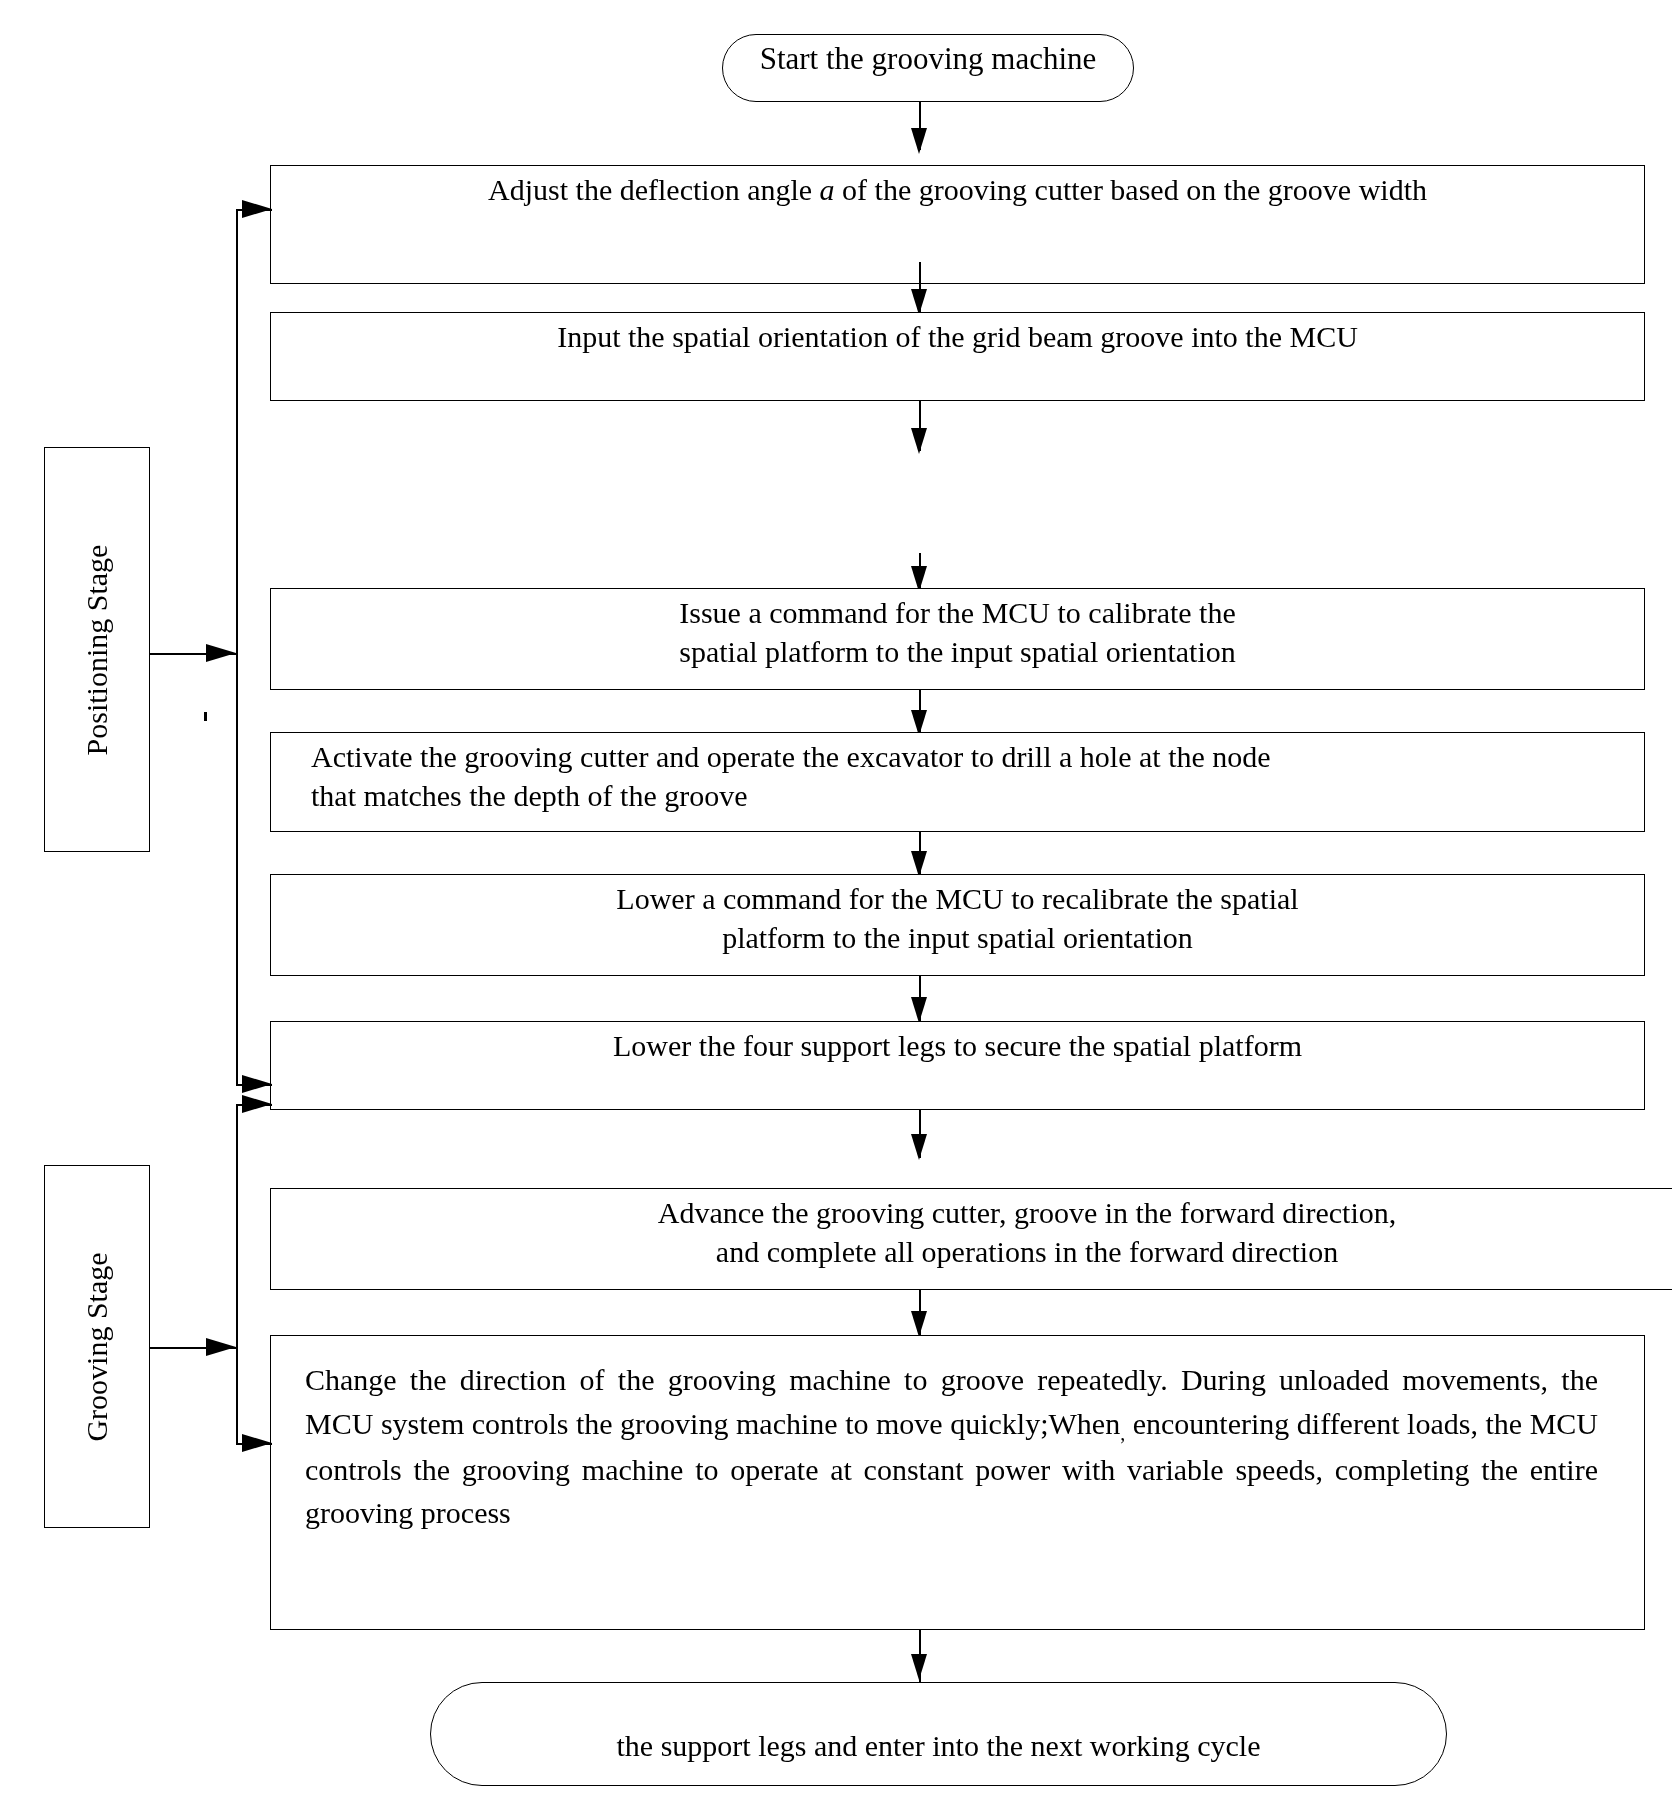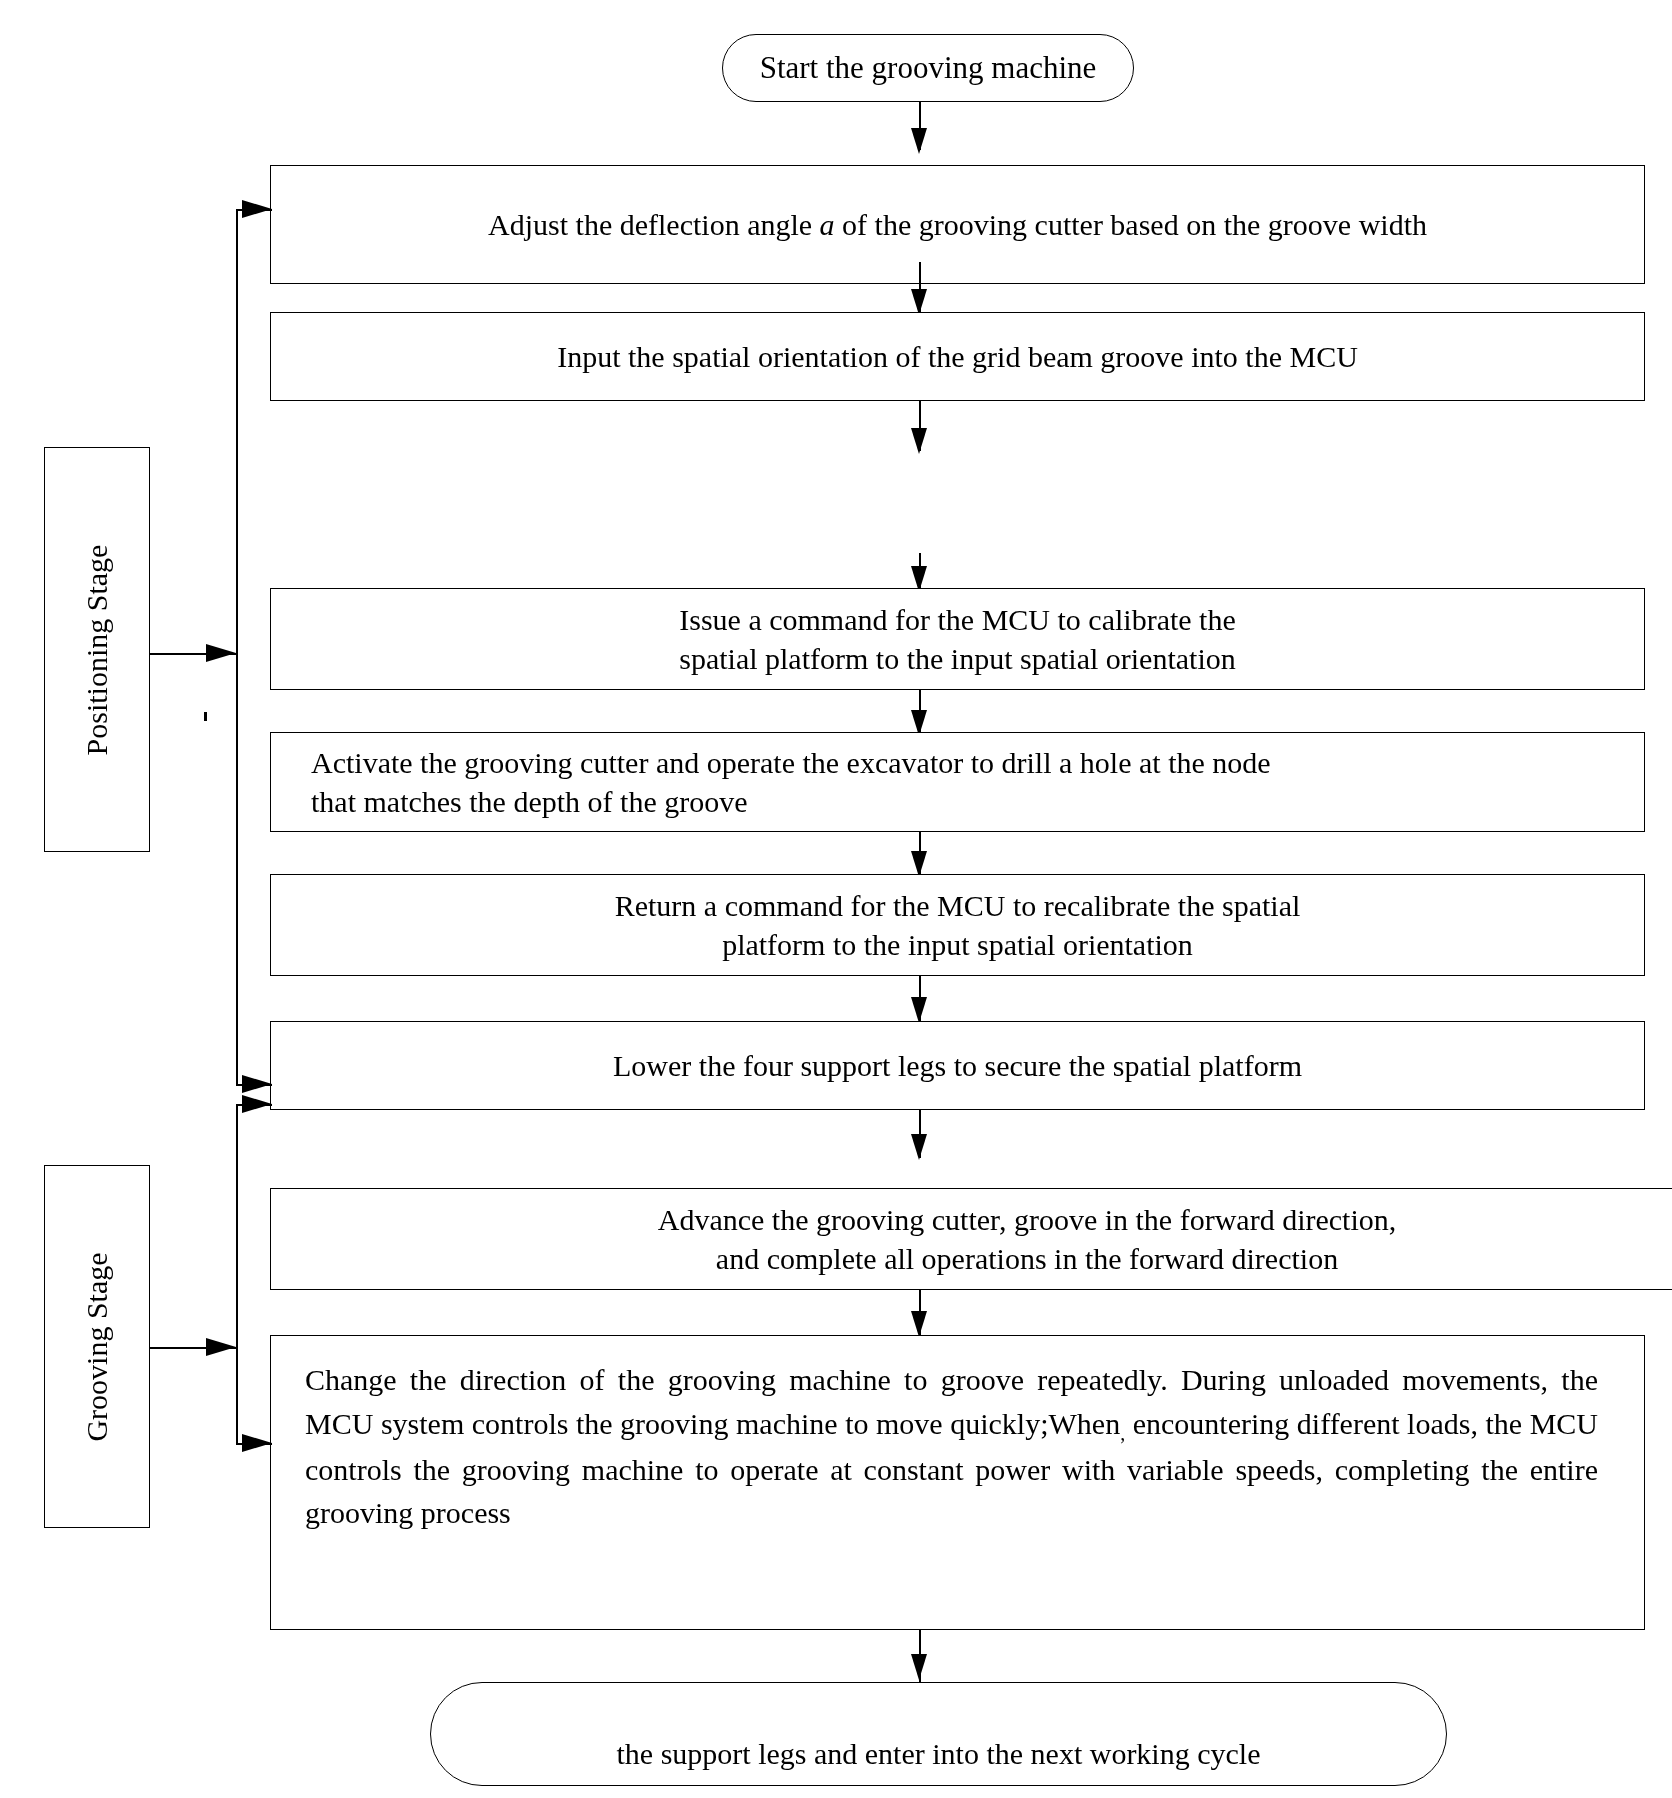--- a/index.html
+++ b/index.html
@@ -19,21 +19,21 @@
     overflow: hidden;
   }
 
   
   .node {
     position: absolute;
     box-sizing: border-box;
     border: 1.6px solid #000;
     background: #fff;
     display: flex;
-    align-items: center;
+    align-items: flex-start;
     justify-content: center;
     text-align: center;
     font-size: 30px;
     line-height: 1.30;
     padding: 4px 14px;
   }
   .node.terminator {
     border-radius: 200px;
   }
   .node.leftalign {
@@ -148,21 +148,21 @@
       <span>Activate the grooving cutter and operate the excavator to drill a hole at the node</span><br>
       <span>that matches the depth of the groove</span>
     </span>
   </div>
 
   <div class="vline" style="left:919px; top:832px; height:42px;"></div>
   <div class="arrow-down" style="left:911px; top:851px;"></div>
 
   <div class="node" style="left:270px; top:874px; width:1375px; height:102px;">
     <span class="txt">
-      <span>Return a command for the MCU to recalibrate the spatial</span><br>
+      <span>Lower a command for the MCU to recalibrate the spatial</span><br>
       <span>platform to the input spatial orientation</span>
     </span>
   </div>
 
   <div class="vline" style="left:919px; top:976px; height:45px;"></div>
   <div class="arrow-down" style="left:911px; top:997px;"></div>
 
   <div class="node" style="left:270px; top:1021px; width:1375px; height:89px;">
     <span class="txt">Lower the four support legs to secure the spatial platform</span>
   </div>

